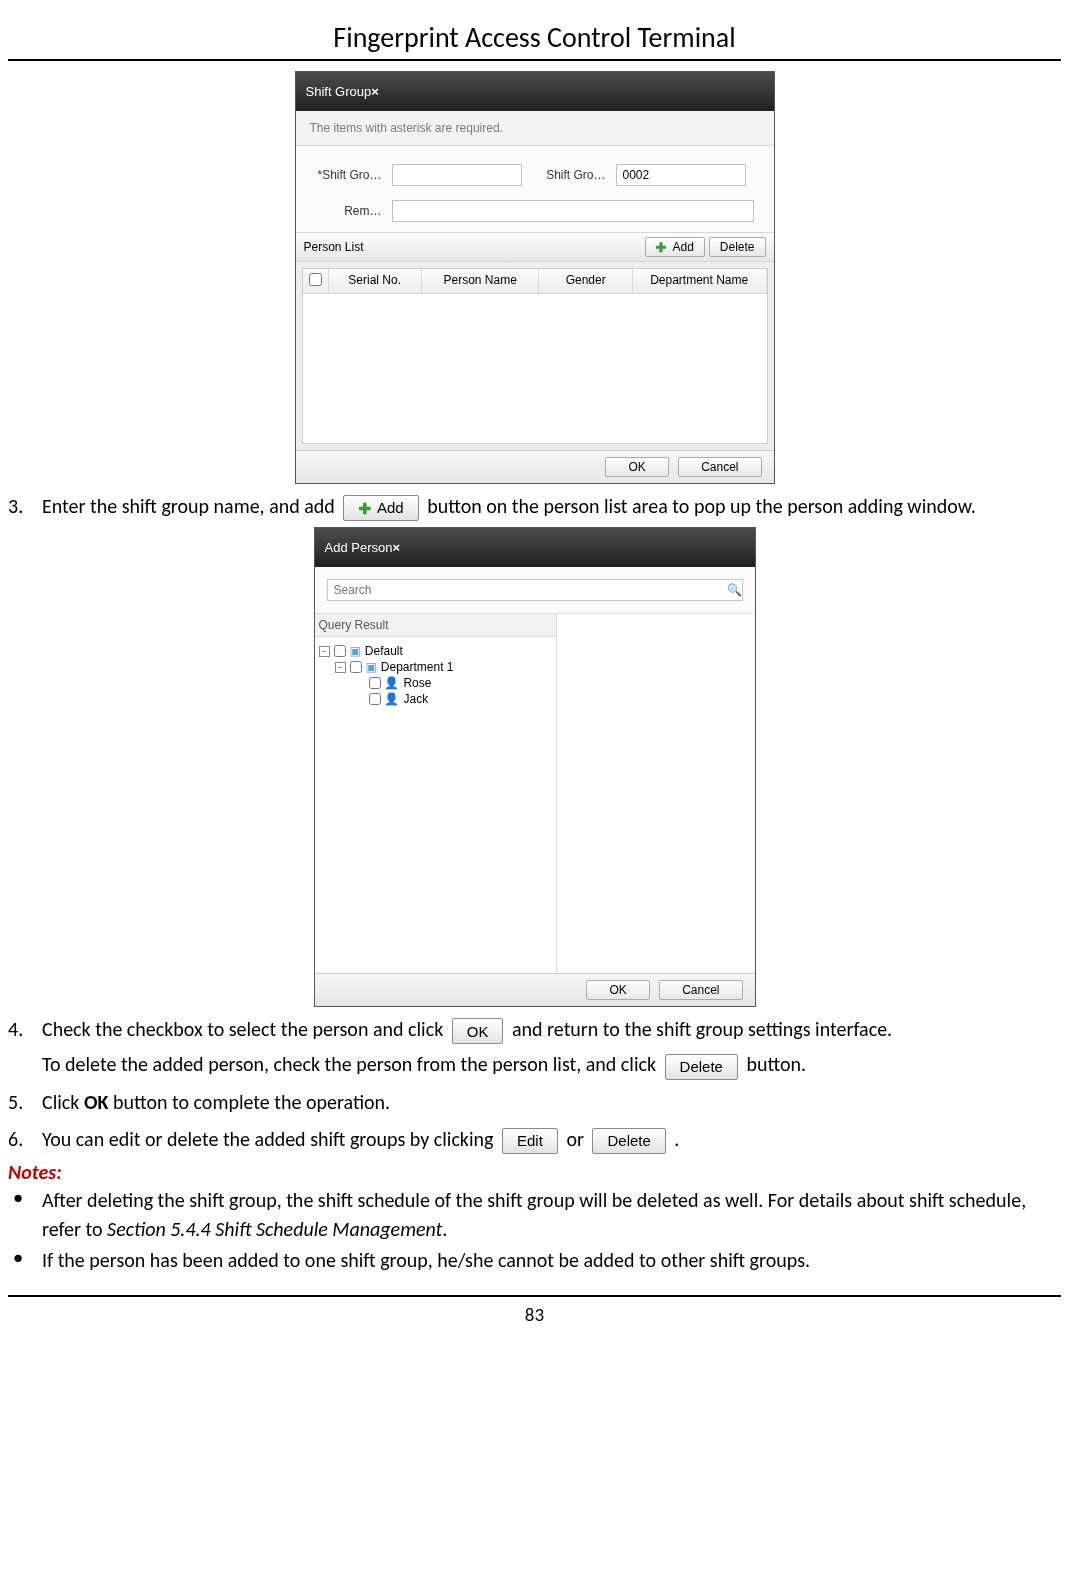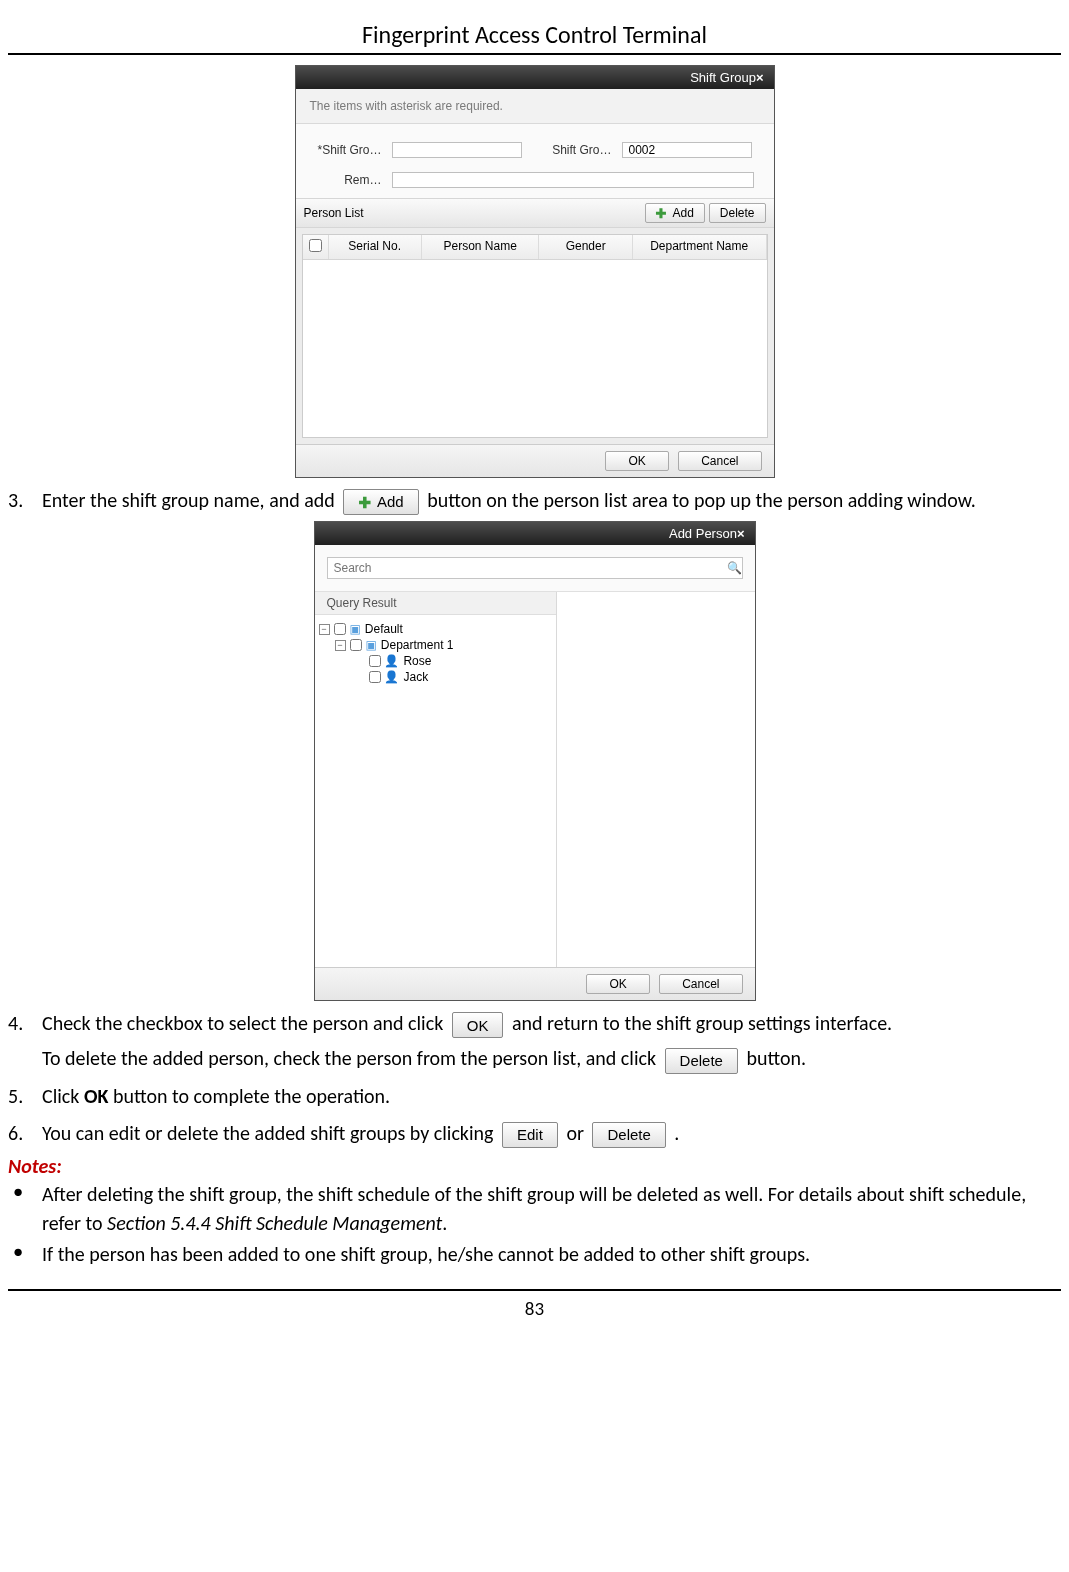--- a/index.html
+++ b/index.html
@@ -7,21 +7,21 @@
     background: #fff;
     font-family: Calibri, Arial, sans-serif;
     font-size: 20px;
     color: #000;
     width: 1069px;
     margin: 0 auto;
     padding: 20px 8px 30px 8px;
   }
   .page-header {
     text-align: center;
-    font-size: 24px;
+    font-size: 28px;
     border-bottom: 2px solid #000;
     padding-bottom: 4px;
     margin-bottom: 10px;
   }
   .page-number {
     text-align: center;
     font-size: 19px;
     border-top: 2px solid #000;
     padding-top: 6px;
     margin-top: 20px;
@@ -33,49 +33,49 @@
     border: 1px solid #555;
     font-family: Arial, sans-serif;
     font-size: 12px;
     margin: 0 auto;
     display: flex;
     flex-direction: column;
   }
   .dialog-title {
     background: linear-gradient(#4d4d4d, #1f1f1f);
     color: #fff;
-    padding: 4px 10px;
-    display: flex;
-    justify-content: flex-end;
+    padding: 12px 10px;
+    display: flex;
+    justify-content: flex-start;
     align-items: center;
     font-size: 13px;
   }
   .dialog-title .close { font-weight: bold; cursor: pointer; }
   .info-bar {
     background: #f2f2f2;
     border-bottom: 1px solid #d9d9d9;
     color: #7a7a7a;
     padding: 10px 14px;
     font-size: 12px;
   }
   .form-area {
     background: #fafafa;
     padding: 18px 18px 10px 18px;
     display: flex;
     flex-wrap: wrap;
-    gap: 14px 22px;
+    gap: 14px 16px;
   }
   .field {
     display: flex;
     align-items: center;
     gap: 10px;
   }
   .field label { width: 68px; text-align: right; font-size: 12px; color: #333; }
   .field input {
-    height: 16px;
+    height: 22px;
     border: 1px solid #bfbfbf;
     padding: 0 6px;
     font-size: 12px;
     background: #fff;
   }
   .row-full { width: 100%; }
 
   .section-bar {
     background: linear-gradient(#fafafa, #e6e6e6);
     border-top: 1px solid #d6d6d6;
@@ -168,21 +168,21 @@
   }
   .left-pane {
     width: 55%;
     border-right: 1px solid #d9d9d9;
     font-size: 12px;
   }
   .right-pane { flex: 1; }
   .pane-title {
     background: #f1f1f1;
     border-bottom: 1px solid #dedede;
-    padding: 4px 12px;
+    padding: 4px 4px;
     color: #555;
   }
   .tree { padding: 6px 4px; }
   .tree-row {
     display: flex;
     align-items: center;
     gap: 4px;
     padding: 1px 0;
     white-space: nowrap;
   }

